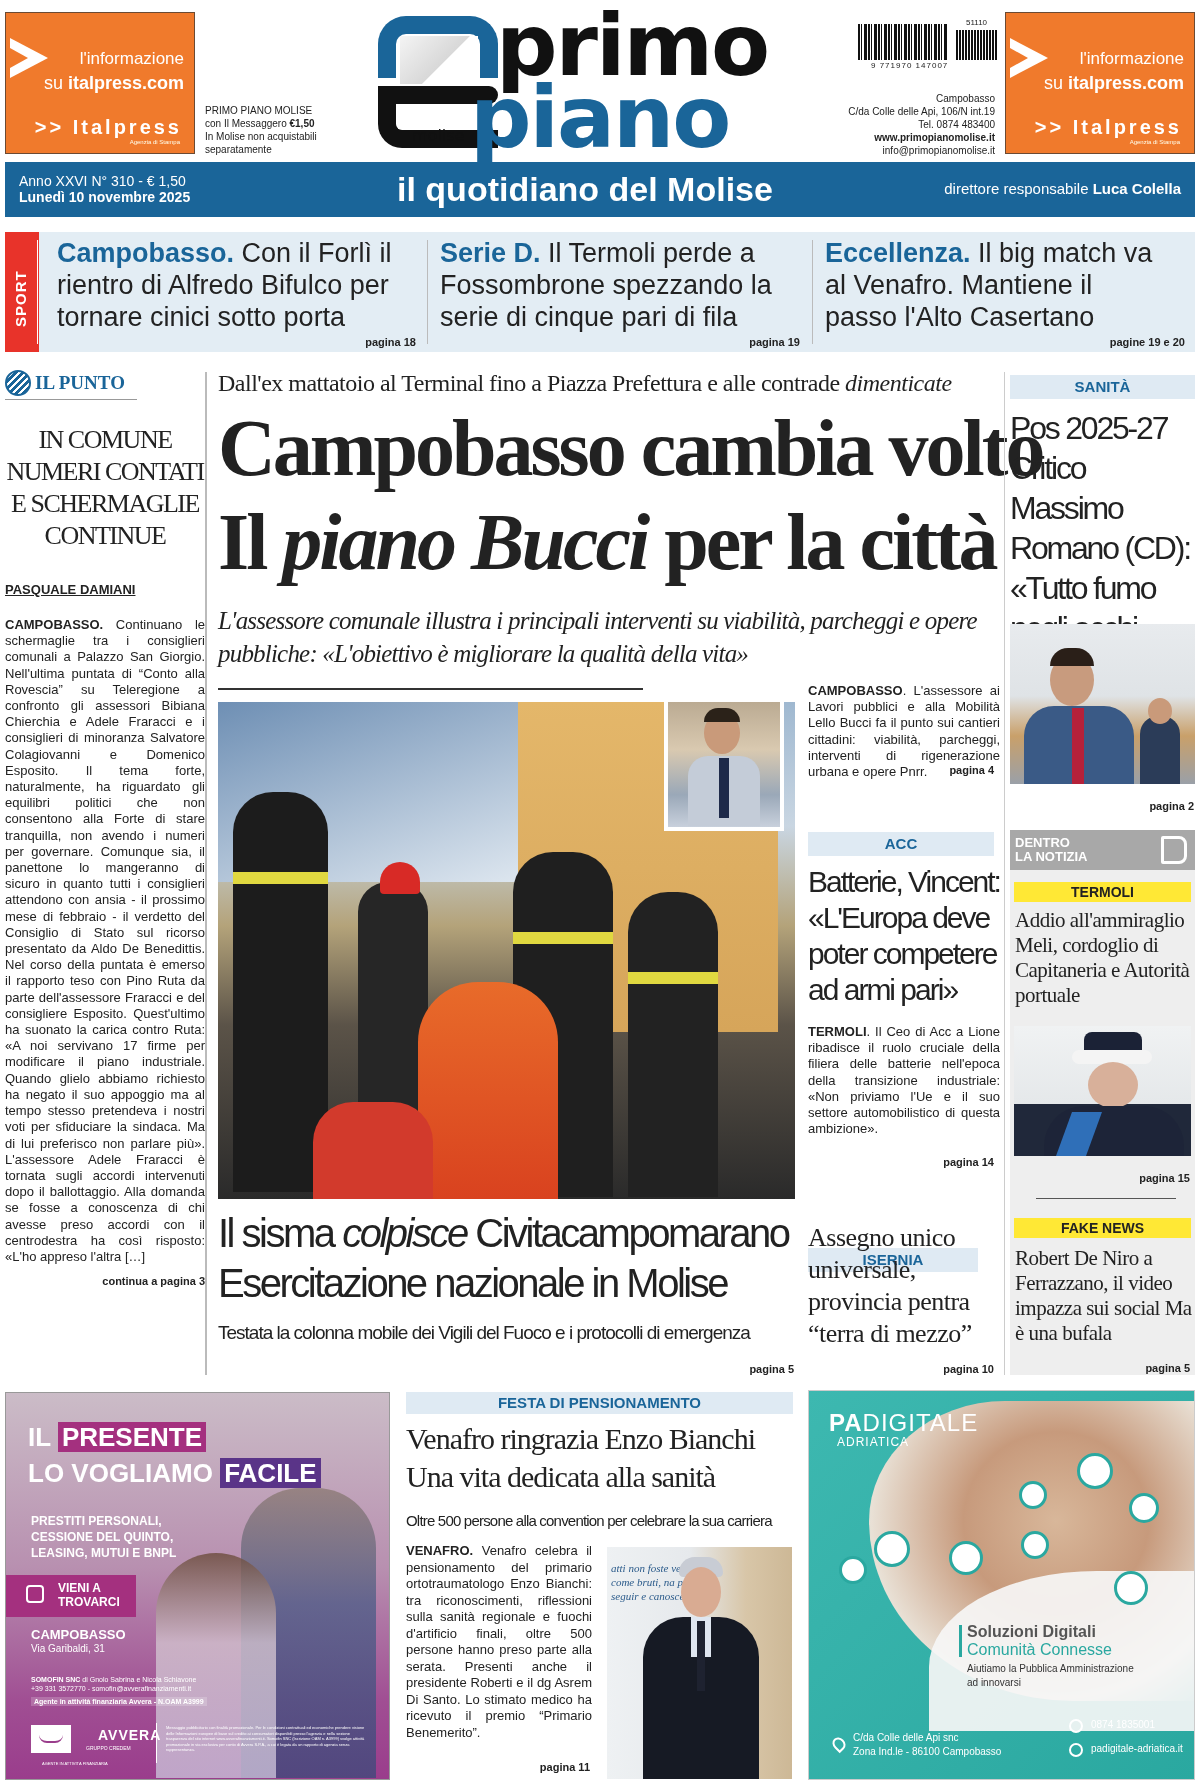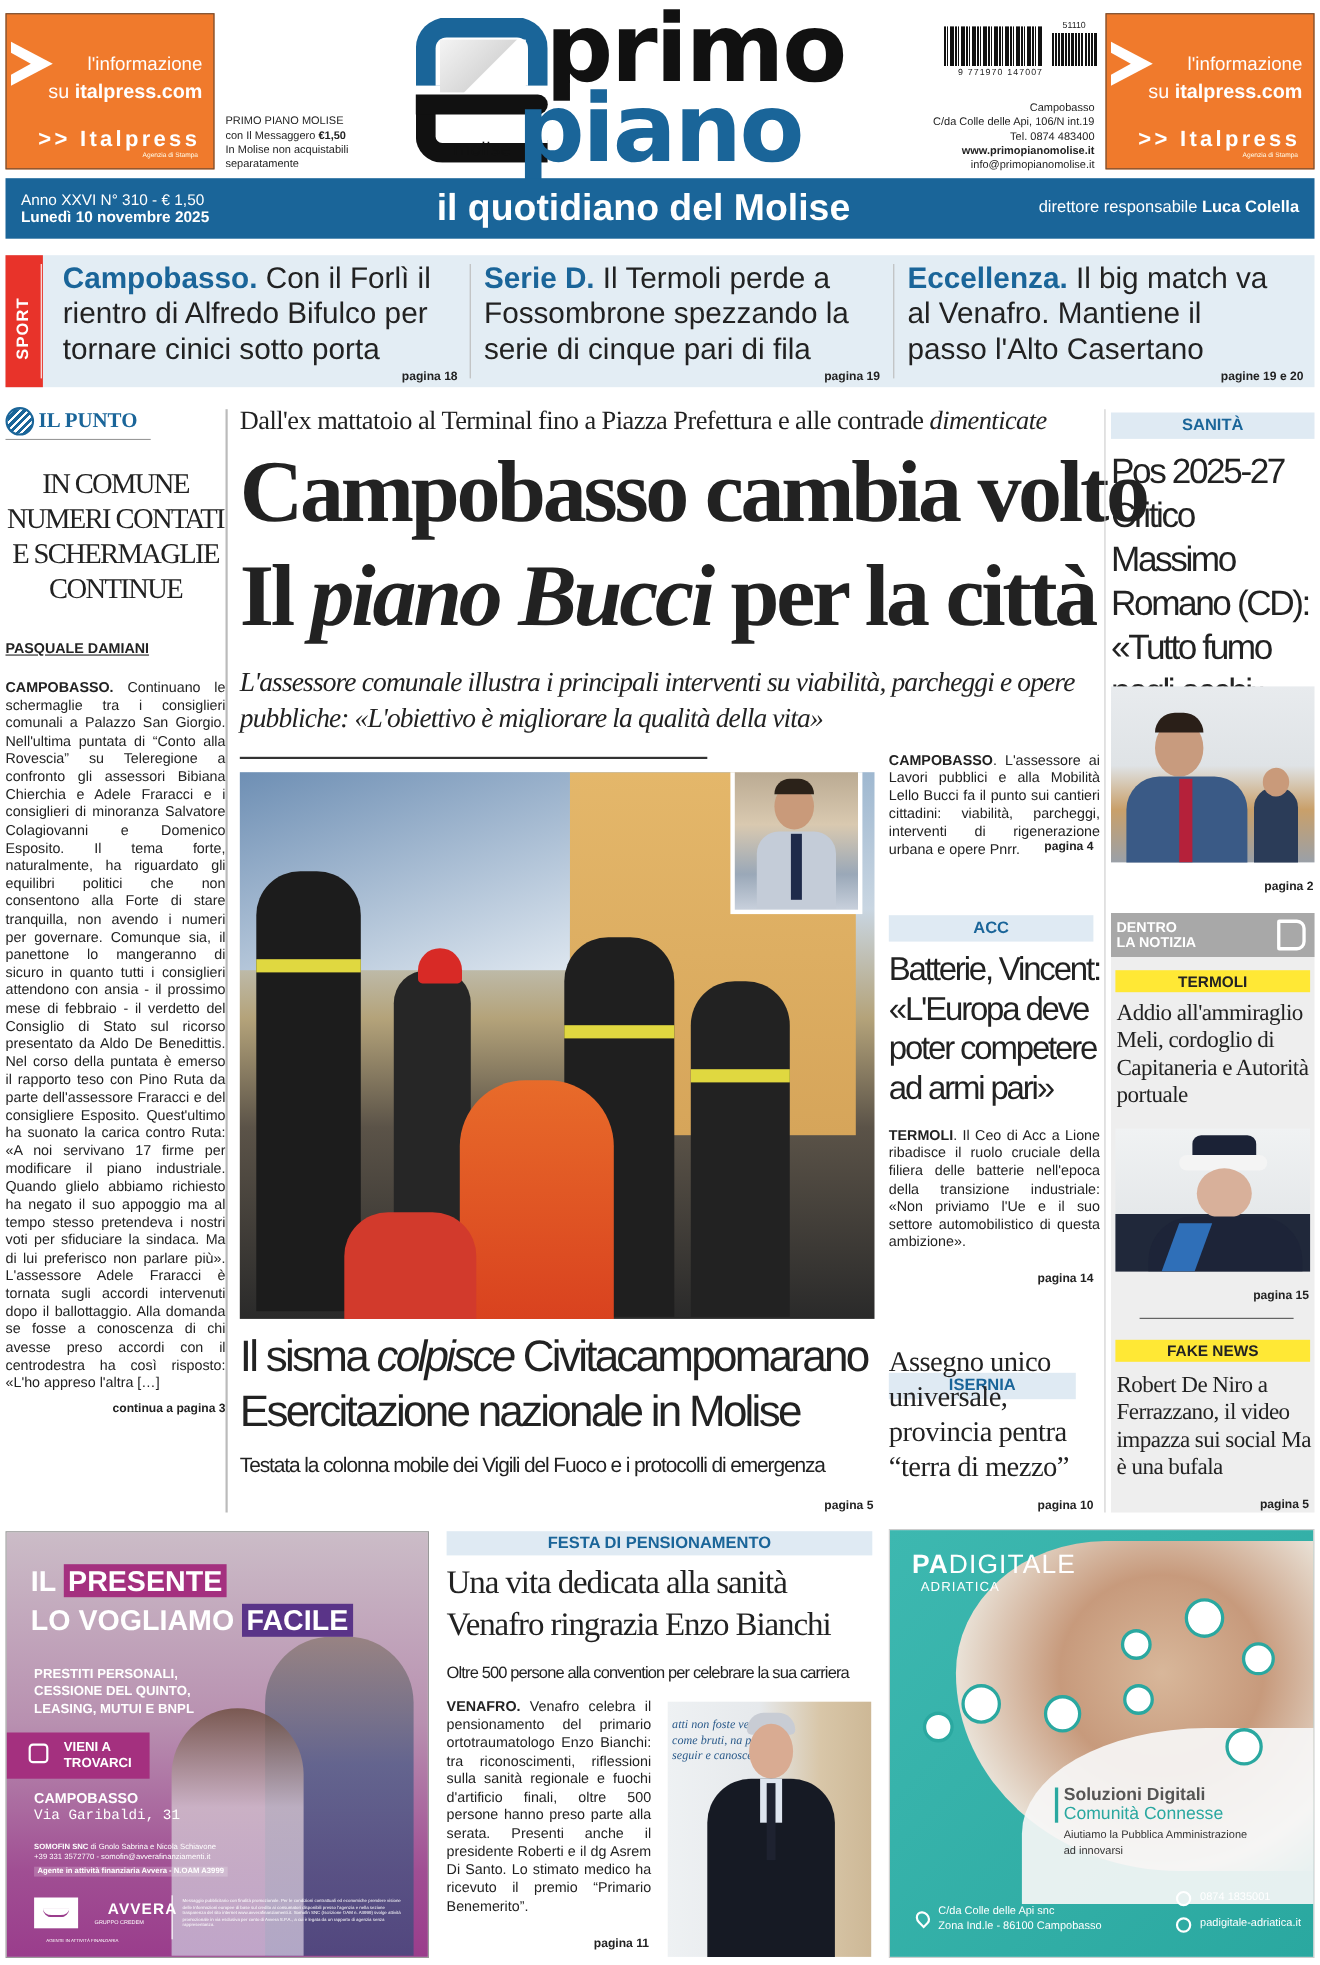--- a/index.html
+++ b/index.html
@@ -226,37 +226,37 @@
     <div>LEASING, MUTUI E BNPL</div>
   </div>
   <div class="abs" style="left:0;top:182px;width:130px;height:42px;background:#a4307f;color:#fff;">
     <div class="abs" style="left:20px;top:10px;width:18px;height:18px;border:2px solid #fff;border-radius:4px;"></div>
     <div class="abs" style="left:52px;top:6px;font-size:12px;font-weight:bold;line-height:14px;">
         <div>VIENI A</div>
         <div>TROVARCI</div>
       </div>
   </div>
   <div class="abs" style="left:25px;top:234px;font-size:13px;font-weight:bold;color:#fff;">CAMPOBASSO</div>
-  <div class="abs" style="left:25px;top:250px;font-size:13px;color:#fff;font-family:Liberation Mono, monospace;">Via Garibaldi, 31</div>
+  <div class="abs" style="left:25px;top:250px;font-size:10px;color:#fff;">Via Garibaldi, 31</div>
   <div class="abs" style="left:25px;top:282px;font-size:7px;color:#fff;line-height:9px;width:220px;"><b>SOMOFIN SNC</b><span> di Gnolo Sabrina e Nicola Schiavone</span><div>+39 331 3572770 - somofin@avverafinanziamenti.it</div></div>
   <div class="abs" style="left:25px;top:304px;font-size:7px;font-weight:bold;color:#fff;background:rgba(255,255,255,.2);padding:1px 3px;">Agente in attività finanziaria Avvera - N.OAM A3999</div>
   <div class="abs" style="left:25px;top:332px;width:40px;height:28px;background:#fff;">
     <div class="abs" style="left:8px;top:10px;width:24px;height:8px;border-bottom:2px solid #9a3d8c;border-radius:0 0 12px 12px;"></div>
   </div>
   <div class="abs" style="left:72px;top:334px;font-size:14px;font-weight:bold;color:#fff;letter-spacing:1px;margin-left:20px;">AVVERA</div>
   <div class="abs" style="left:80px;top:352px;font-size:5px;color:#fff;">GRUPPO CREDEM</div>
   <div class="abs" style="left:36px;top:368px;font-size:4px;color:#fff;">AGENTE IN ATTIVITÀ FINANZIARIA</div>
   <div class="abs" style="left:150px;top:330px;width:1px;height:40px;background:#fff;"></div>
   <div class="abs" style="left:160px;top:332px;width:200px;font-size:4px;line-height:5.5px;color:#fff;">Messaggio pubblicitario con finalità promozionale. Per le condizioni contrattuali ed economiche prendere visione delle Informazioni europee di base sul credito ai consumatori disponibili presso l'agenzia e nella sezione trasparenza del sito internet www.avverafinanziamenti.it. Somofin SNC (Iscrizione OAM n. A3999) svolge attività promozionale in via esclusiva per conto di Avvera S.P.A., a cui è legata da un rapporto di agenzia senza rappresentanza.</div>
 </div>
 
 <div class="abs section-tag" style="left:406px;top:1392px;width:387px;height:22px;line-height:22px;font-size:15px;">FESTA DI PENSIONAMENTO</div>
 <div class="abs serif" style="left:406px;top:1420px;width:395px;font-size:30px;line-height:38px;letter-spacing:-1px;white-space:nowrap;">
+  <div>Venafro ringrazia Enzo Bianchi</div>
   <div>Una vita dedicata alla sanità</div>
-  <div>Venafro ringrazia Enzo Bianchi</div>
 </div>
 <div class="abs" style="left:406px;top:1512px;width:395px;font-size:15px;letter-spacing:-0.8px;white-space:nowrap;">Oltre 500 persone alla convention per celebrare la sua carriera</div>
 <div class="abs body-text" style="left:406px;top:1543px;width:186px;line-height:16.5px;"><b>VENAFRO.</b><span> Venafro celebra il pensionamento del primario ortotraumatologo Enzo Bianchi: tra riconoscimenti, riflessioni sulla sanità regionale e fuochi d'artificio finali, oltre 500 persone hanno preso parte alla serata. Presenti anche il presidente Roberti e il dg Asrem Di Santo. Lo stimato medico ha ricevuto il premio “Primario Benemerito”.</span></div>
 <div class="abs page-ref" style="left:480px;top:1761px;width:110px;">pagina 11</div>
 <div class="abs photo" style="left:607px;top:1547px;width:185px;height:232px;background:linear-gradient(90deg,#eef1f3 0%,#e6e9ec 45%,#d8c6a8 75%,#cdb896 100%);">
   <div class="abs serif" style="left:4px;top:14px;width:100px;font-size:11px;font-style:italic;color:#2a5a8a;line-height:14px;">atti non foste ver come bruti, na per seguir e canoscenza…</div>
   <div class="abs" style="left:72px;top:10px;width:44px;height:20px;border-radius:22px 22px 6px 6px;background:#c8ccd4;"></div>
   <div class="abs" style="left:74px;top:20px;width:40px;height:50px;border-radius:50%;background:#d9ab92;"></div>
   <div class="abs" style="left:36px;top:70px;width:116px;height:162px;background:#161a24;border-radius:40px 40px 0 0;"></div>
   <div class="abs" style="left:84px;top:70px;width:20px;height:40px;background:#dfe6f0;"></div>

